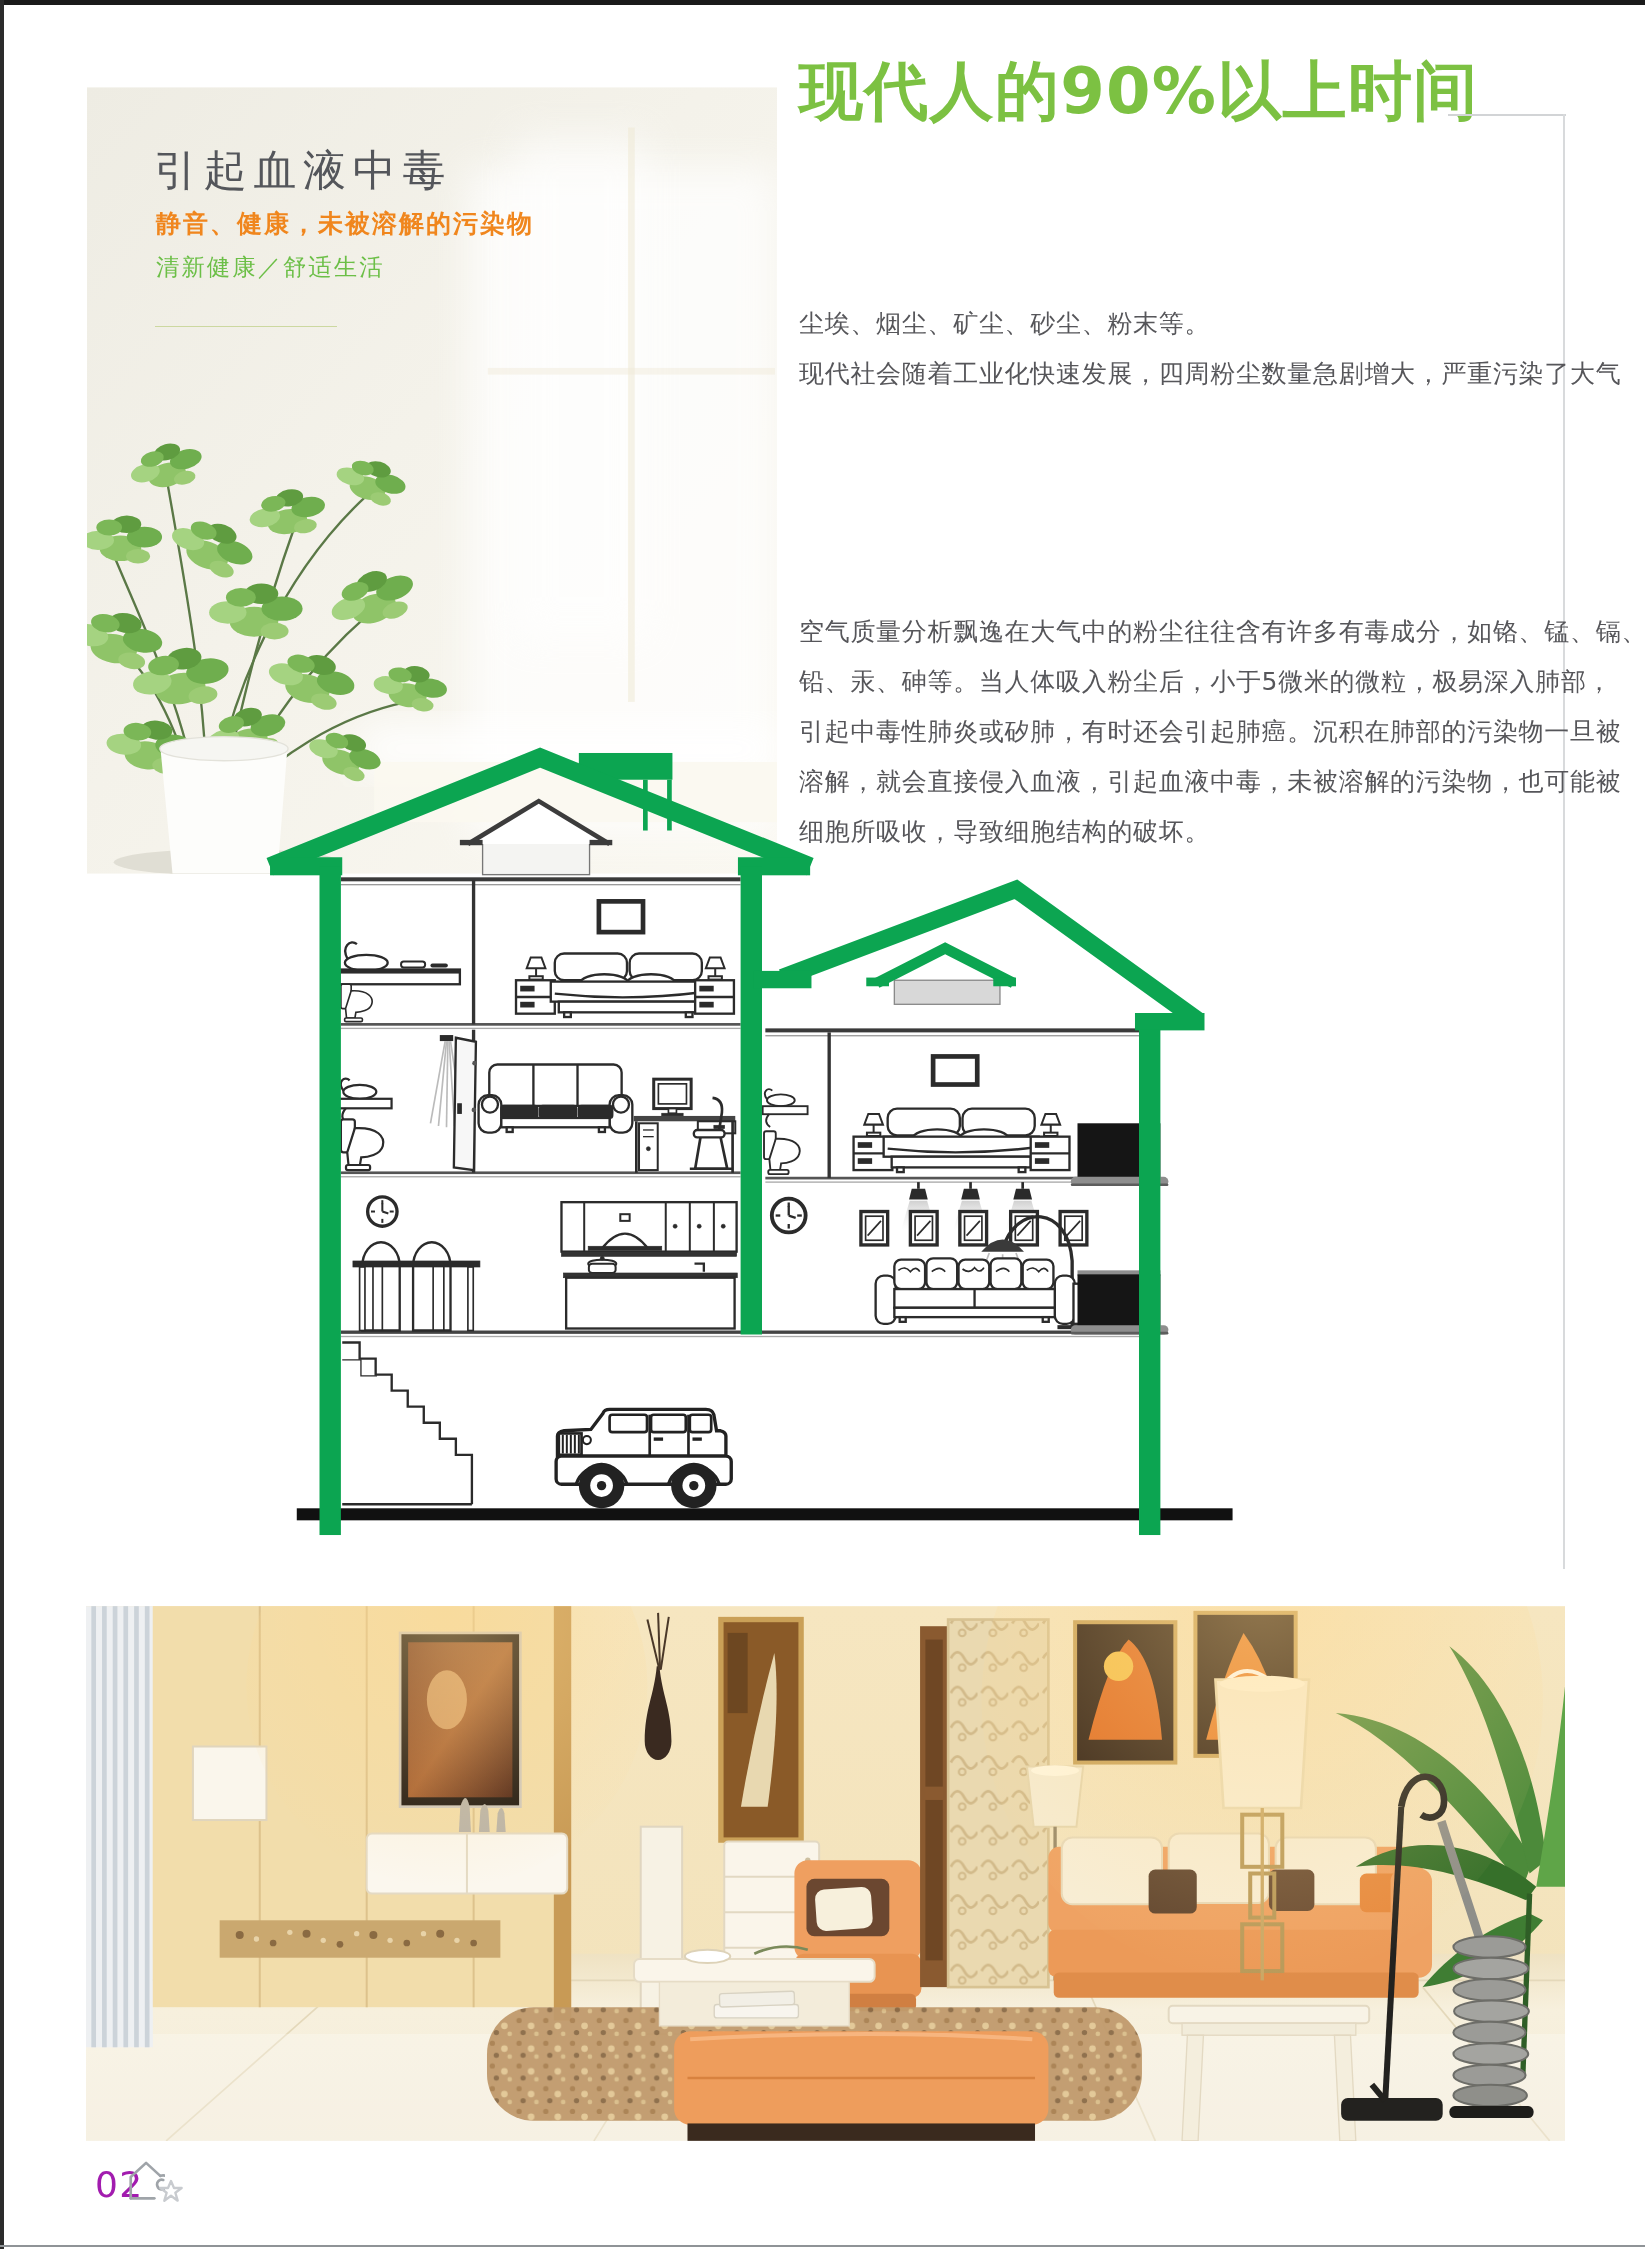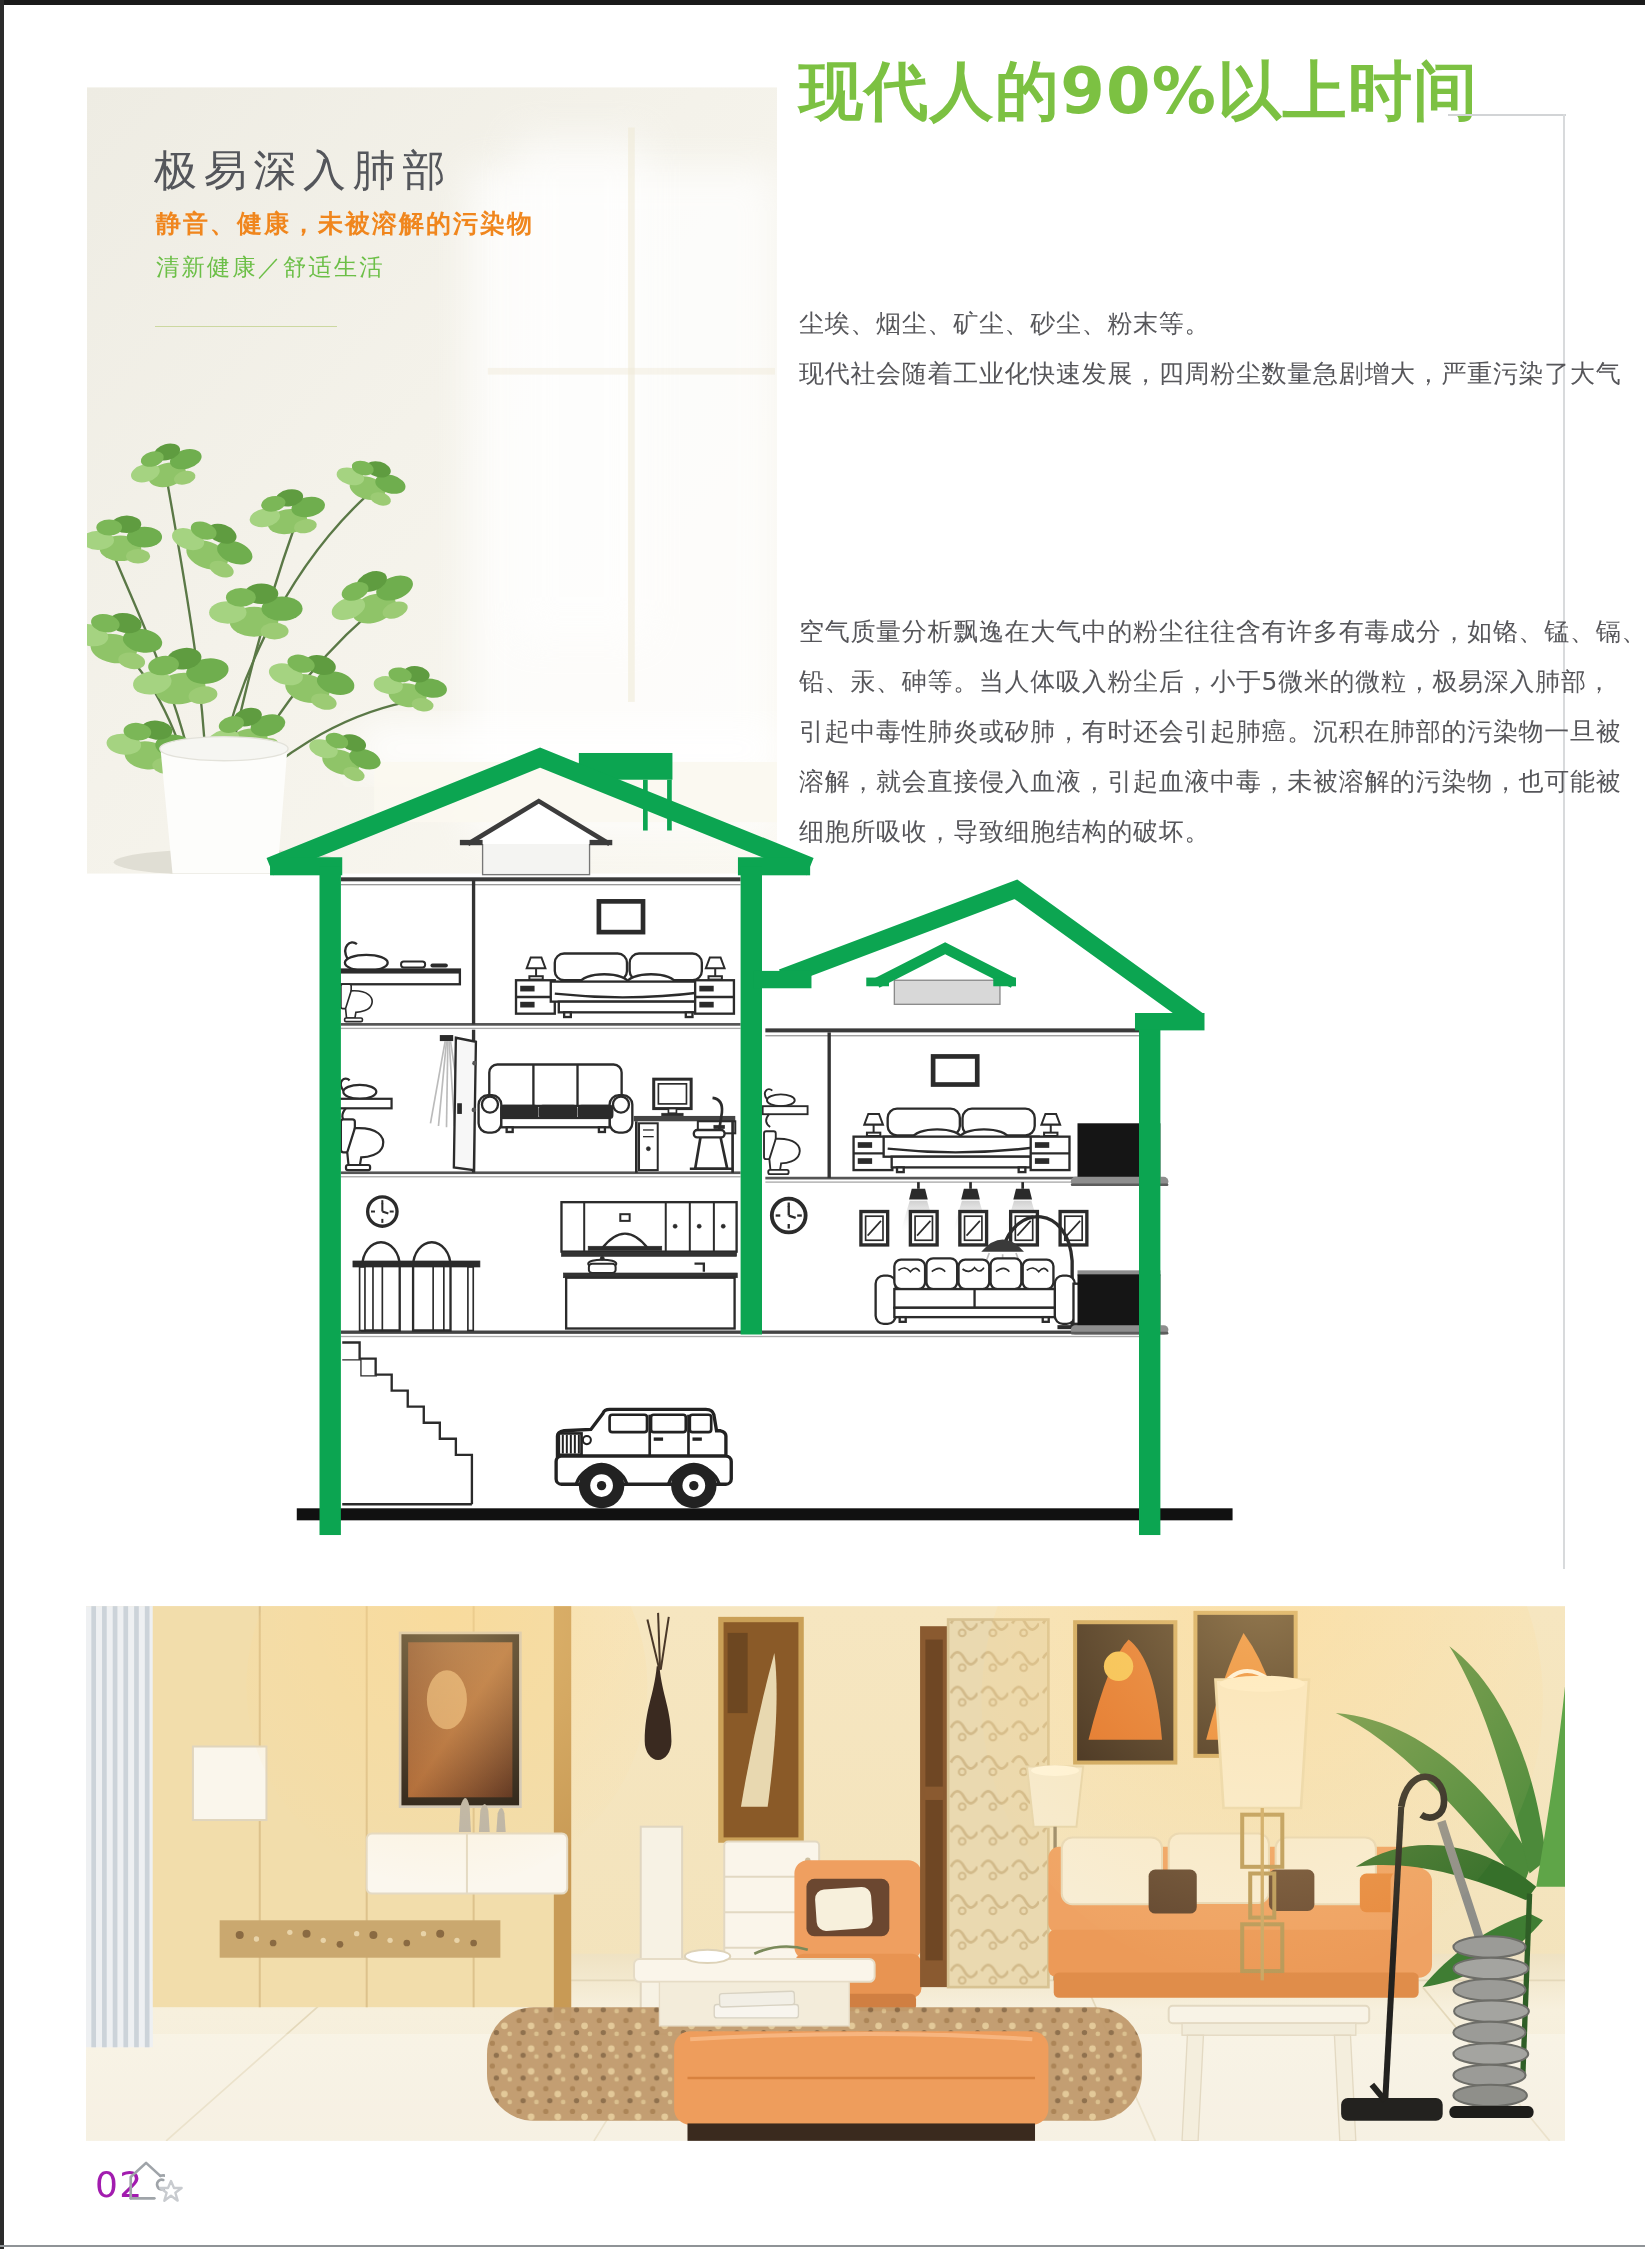--- a/index.html
+++ b/index.html
@@ -96,21 +96,21 @@
     <g stroke="#ededе7" stroke-width="2" opacity="0.8">
       <path d="M140 1000 L150 1177"></path>
         <path d="M175 1006 L180 1177"></path>
         <path d="M210 1008 L210 1177"></path>
       <path d="M245 1006 L240 1177"></path>
         <path d="M275 1000 L268 1177"></path>
     </g>
   </g>
 </svg>
 
-<div class="abs hero-title">极易深入肺部</div>
+<div class="abs hero-title">引起血液中毒</div>
 <div class="abs hero-sub-orange">静音、健康，未被溶解的污染物</div>
 <div class="abs hero-sub-green">清新健康／舒适生活</div>
 <div class="abs hero-rule"></div>
 
 <div class="abs headline">
   <div>现代人的90%以上时间</div>
 </div>
 <div class="abs rule-h"></div>
 <div class="abs rule-v"></div>
 

